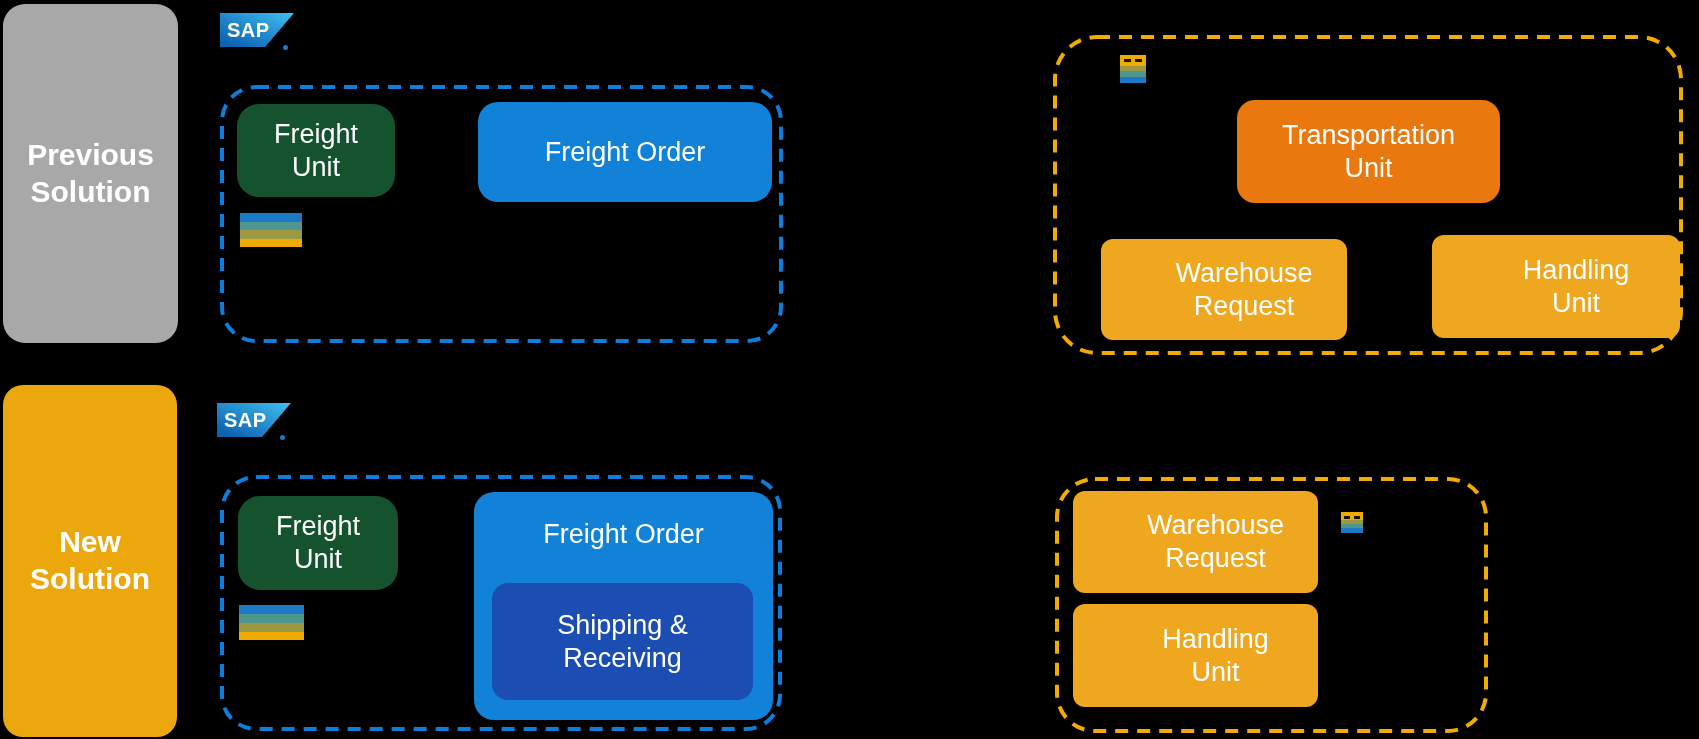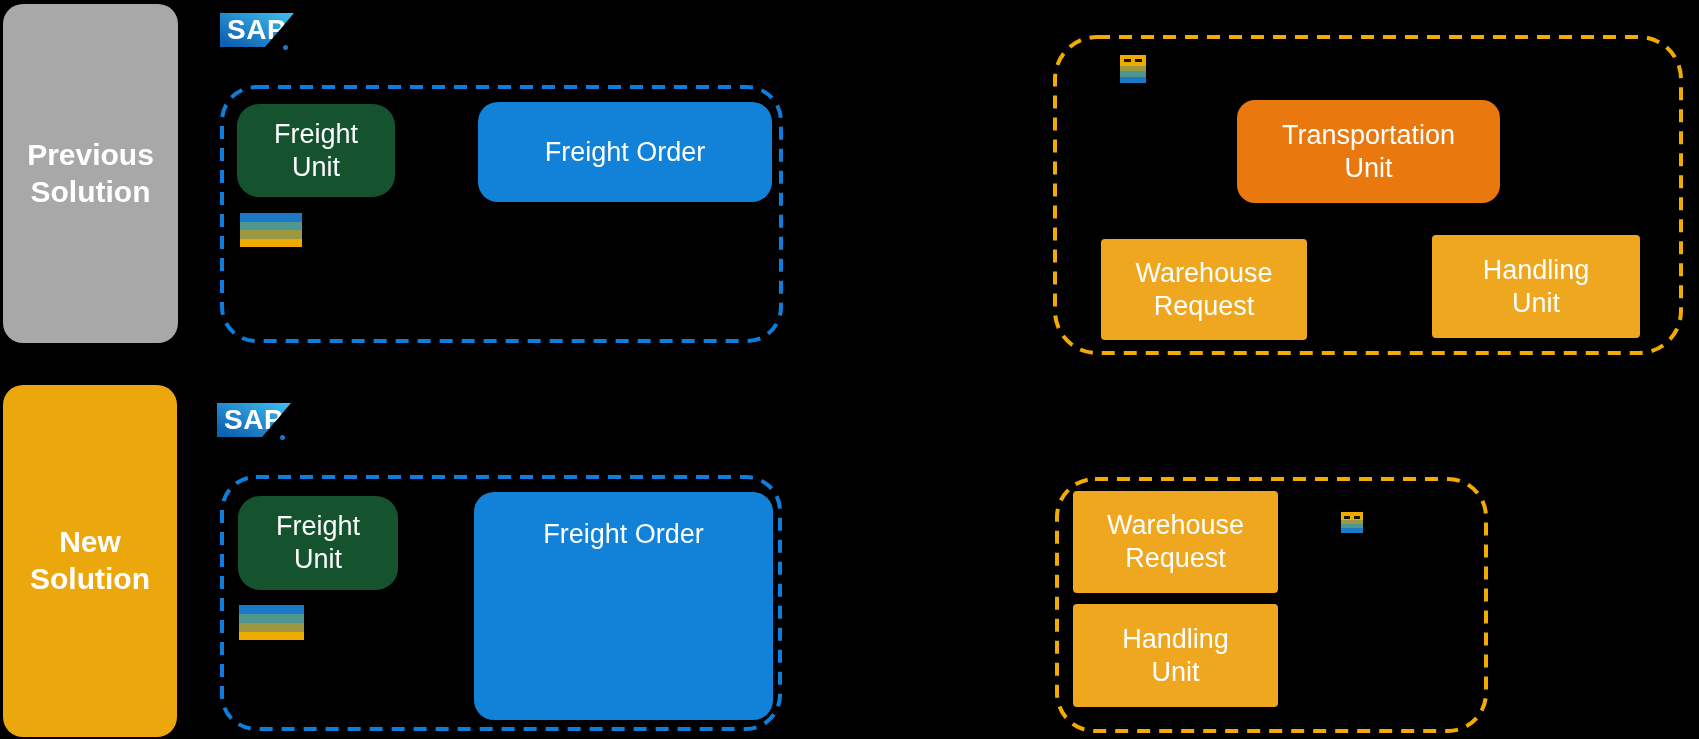--- a/index.html
+++ b/index.html
@@ -6,47 +6,47 @@
   .canvas{
     position:relative;width:1699px;height:739px;background:#000000;
     font-family:"Liberation Sans",sans-serif;overflow:hidden;
   }
   
   .label-box{
     position:absolute;border-radius:20px;color:#ffffff;
     display:flex;flex-direction:column;align-items:center;justify-content:center;
     text-align:center;
   }
-  .label-box.gray{left:3px;top:4px;width:175px;height:339px;background:#A8A8A8;}
+  .label-box.gray{left:3px;top:4px;width:175px;height:339px;background:#A8A8A8;border-radius:22px;}
   .label-box.gold{left:3px;top:385px;width:174px;height:352px;background:#ECA70D;justify-content:center;}
   .label-title{font-size:30px;font-weight:bold;line-height:1.22;white-space:pre-line;}
   .label-subtitle{font-size:22px;font-weight:bold;font-style:italic;line-height:1.22;white-space:pre-line;margin-top:4px;}
   
   .sap-logo{position:absolute;width:74px;height:34px;}
   .sap-logo-shape{
     position:absolute;left:0;top:0;width:100%;height:100%;
     clip-path:polygon(0 0,100% 0,61% 100%,0 100%);
     background:linear-gradient(to bottom left,#3FC0F0 0%,#0E62B2 90%);
     display:flex;align-items:center;
   }
-  .sap-logo-text{color:#ffffff;font-weight:bold;font-size:28px;letter-spacing:.5px;padding-left:7px;}
+  .sap-logo-text{color:#ffffff;font-weight:bold;font-size:20px;letter-spacing:.5px;padding-left:7px;}
   .sap-logo-dot{position:absolute;right:6px;bottom:-3px;width:5px;height:5px;border-radius:50%;background:#1779CE;}
   
   .dashed{position:absolute;}
   
   .node{
     position:absolute;color:#ffffff;font-size:27px;line-height:1.22;
     display:flex;align-items:center;justify-content:center;text-align:center;
     white-space:pre-line;border-radius:16px;
   }
   .node.fu{background:#14532d;border-radius:22px;}
   .node.fo{background:#1182D7;border-radius:20px;}
   .node.sr{background:#1C4DB2;border-radius:16px;}
   .node.tu{background:#E9780F;border-radius:18px;}
-  .node.wh{background:#EEA71F;border-radius:4px;}
+  .node.wh{background:#EEA71F;border-radius:12px;padding-left:40px;}
   .fo-big{
     position:absolute;left:474px;top:492px;width:299px;height:228px;
     background:#1182D7;border-radius:20px;color:#fff;
   }
   .fo-big .fo-label{
     margin-top:26px;text-align:center;font-size:27px;line-height:1.22;white-space:pre-line;
   }
   .fo-big .node.sr{left:18px;top:91px;width:261px;height:117px;}
   
   .tm-icon{
@@ -114,20 +114,22 @@
 
   <svg class="dashed" style="left:220px;top:475px;" width="562" height="256">
     <rect x="2" y="2" width="558" height="252" rx="34" fill="none" stroke="#0D7EDB" stroke-width="4" stroke-dasharray="13 9"></rect>
   </svg>
 
   <div class="node fu" style="left:238px;top:496px;width:160px;height:94px;">Freight
 Unit</div>
 
   <div class="fo-big">
     <div class="fo-label">Freight Order</div>
+    <div class="node sr">Shipping &amp;
+Receiving</div>
   </div>
 
   <div class="tm-icon" style="left:239px;top:605px;width:65px;height:35px;"></div>
 
   <svg class="dashed" style="left:1055px;top:477px;" width="433" height="256">
     <rect x="2" y="2" width="429" height="252" rx="38" fill="none" stroke="#F2AB00" stroke-width="4" stroke-dasharray="13 9"></rect>
   </svg>
 
   <div class="node wh" style="left:1073px;top:491px;width:205px;height:102px;">Warehouse
 Request</div>

